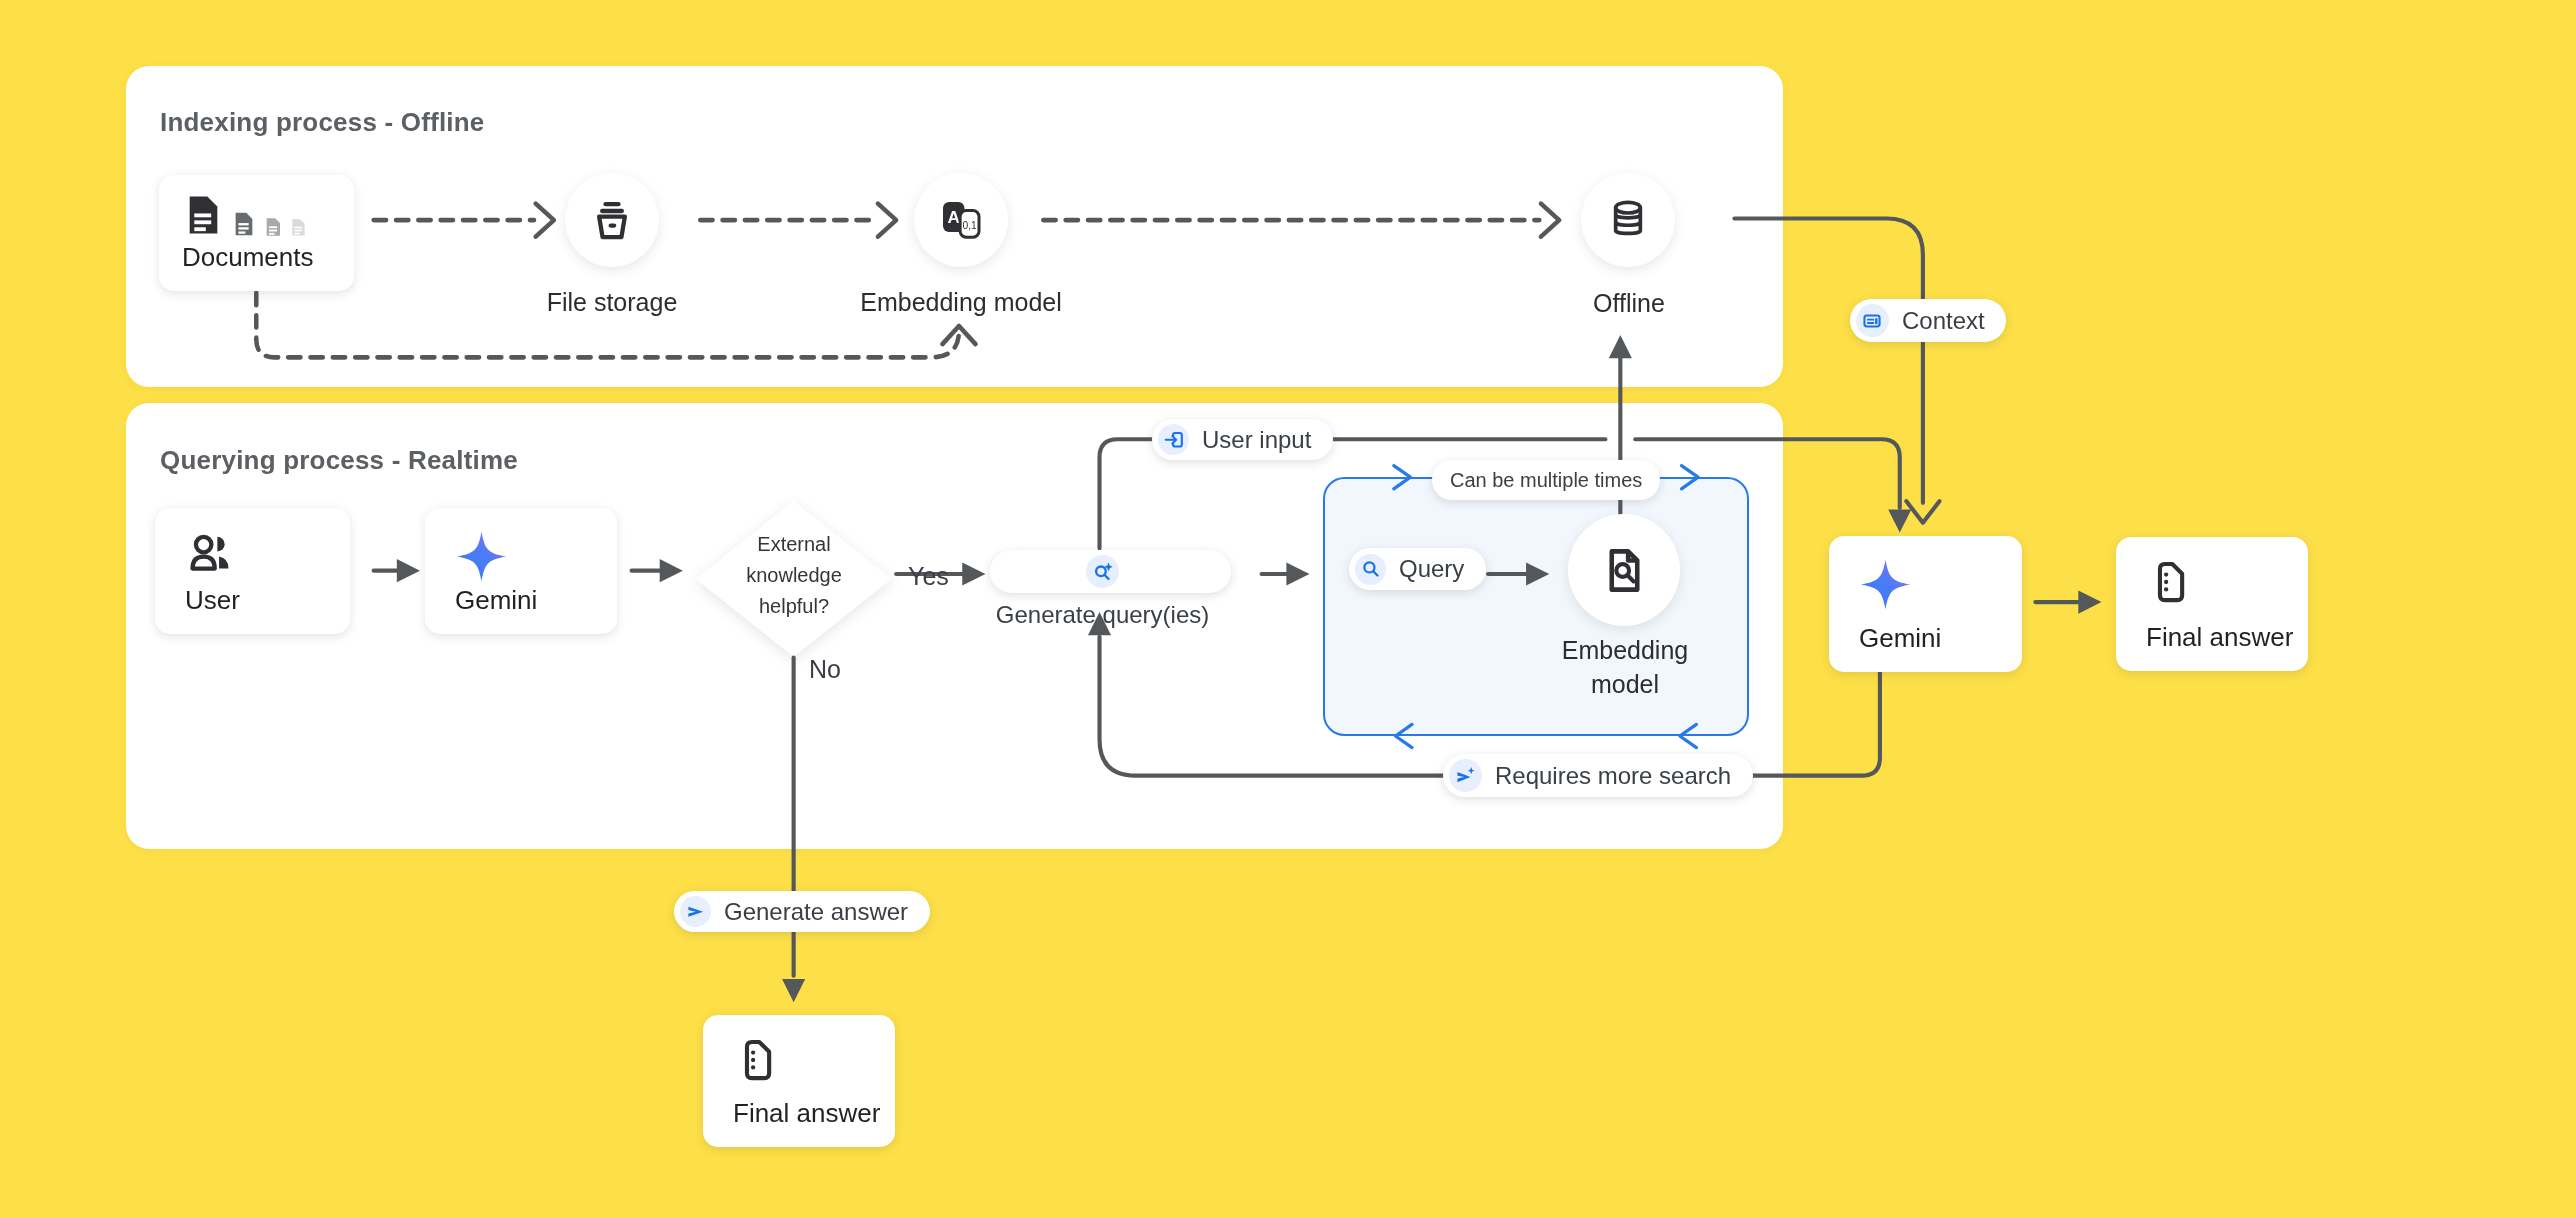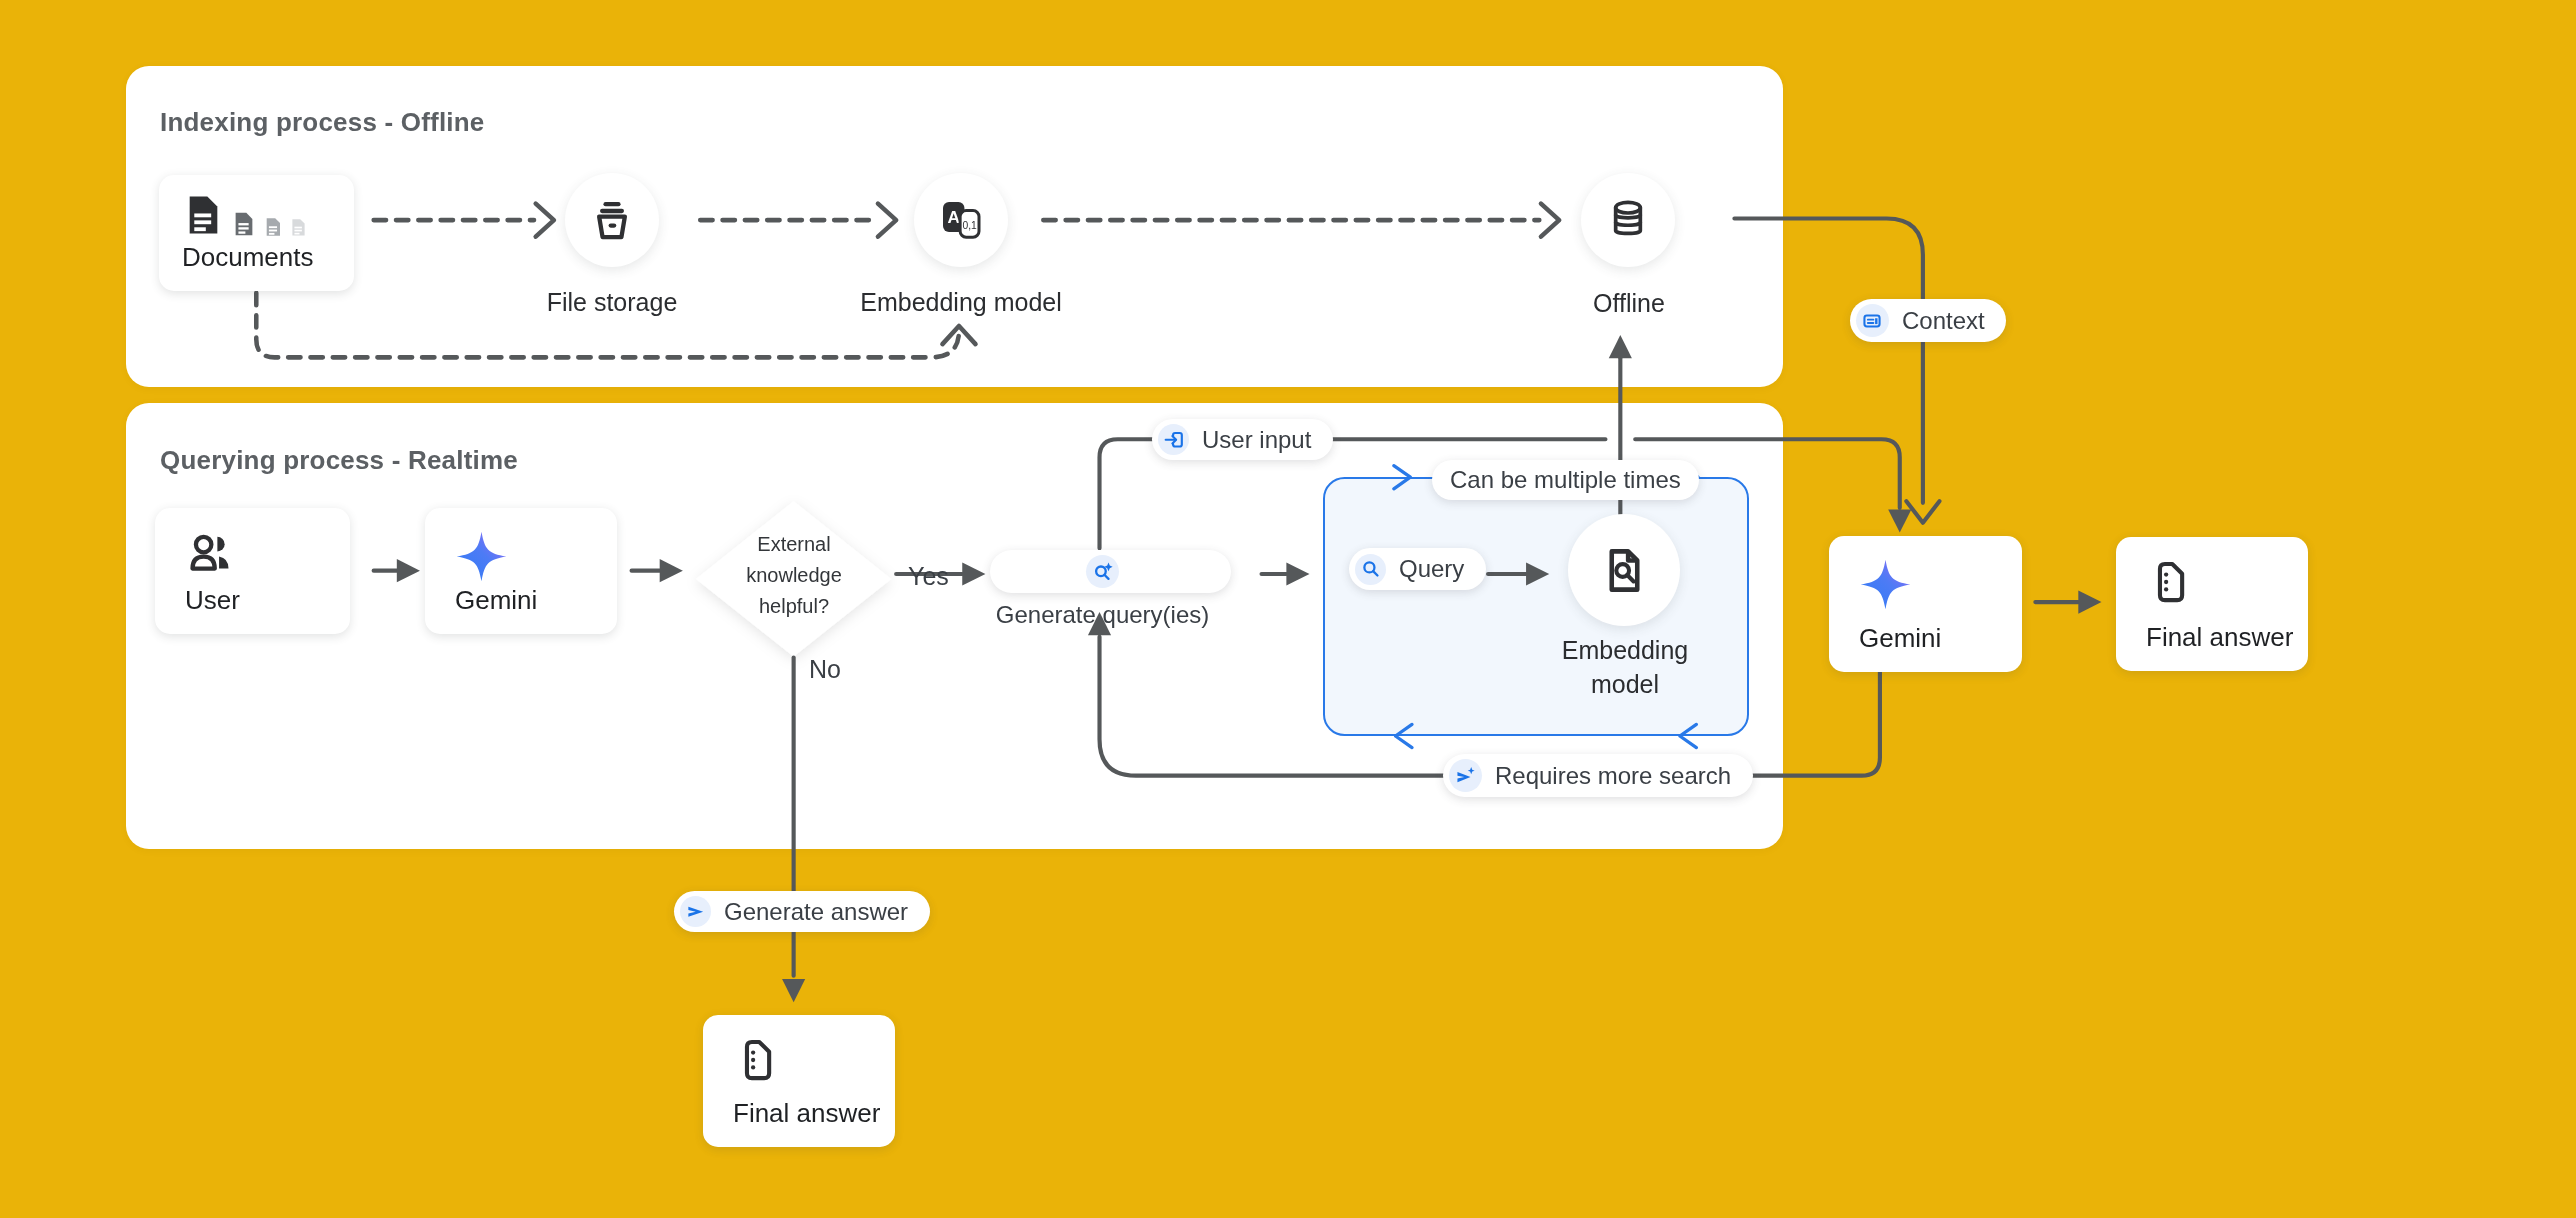--- a/index.html
+++ b/index.html
@@ -1,32 +1,32 @@
 <!DOCTYPE html>
 <html style="font-size:13.2px"><head>
 <meta charset="utf-8">
 <style>
   html,body{margin:0;padding:0;}
   body{font-family:"Liberation Sans","DejaVu Sans",sans-serif;background:#f5f4f1;}
-  #canvas{position:relative;width:2576px;height:1219px;background:#eab308;overflow:hidden;}
+  #canvas{position:relative;width:2576px;height:1219px;background:#fde047;overflow:hidden;}
 
   .panel{position:absolute;background:#ffffff;border-radius:23px;box-shadow:0 1.7px 8.3px rgba(0,0,0,0.04);}
   .panel-title{position:absolute;font-size:26px;font-weight:700;color:#5c6064;letter-spacing:0.2px;}
 
   .card{position:absolute;background:#ffffff;border-radius:15px;box-shadow:0 2.5px 10px rgba(60,64,67,0.14);box-sizing:border-box;padding:21.5px 0 0 30px;}
   .card .card-label{position:absolute;left:30px;bottom:18px;font-size:26px;color:#1f2124;}
 
   .circle-node{position:absolute;background:#ffffff;border-radius:50%;box-shadow:0 3.3px 11.6px rgba(60,64,67,0.12);display:flex;align-items:center;justify-content:center;}
   .circle-label{position:absolute;transform:translateX(-50%);font-size:25px;color:#2b2d30;white-space:nowrap;text-align:center;}
 
   .pill{position:absolute;display:inline-flex;align-items:center;gap:13.2px;background:#ffffff;border-radius:826px;box-shadow:0 2.5px 10px rgba(60,64,67,0.16);padding:5px 21.5px 5px 5.8px;height:43px;box-sizing:border-box;white-space:nowrap;}
   .pill .pill-text{font-size:24px;color:#3a3f45;}
   .icon-bubble{width:33px;height:33px;border-radius:50%;background:#e7effc;display:flex;align-items:center;justify-content:center;flex:0 0 auto;}
   .pill.plain{padding:3.3px 18px;height:40px;}
-  .pill.plain .pill-text{font-size:24px;text-align:center;}
+  .pill.plain .pill-text{font-size:20px;text-align:center;}
 
   .free-label{position:absolute;font-size:25px;color:#3a3f45;}
 
   .bluebox{position:absolute;left:1323px;top:477px;width:426px;height:259px;background:#f2f7fd;border:2.5px solid #2979e8;border-radius:21.5px;box-sizing:border-box;}
 
   .diamond-text{position:absolute;left:732px;top:529px;width:124px;text-align:center;font-size:20px;line-height:31px;color:#33363a;}
 
   .wrap-label{position:absolute;text-align:center;font-size:25px;line-height:34px;color:#2b2d30;}
 
   svg text{font-family:"Liberation Sans","DejaVu Sans",sans-serif;}

